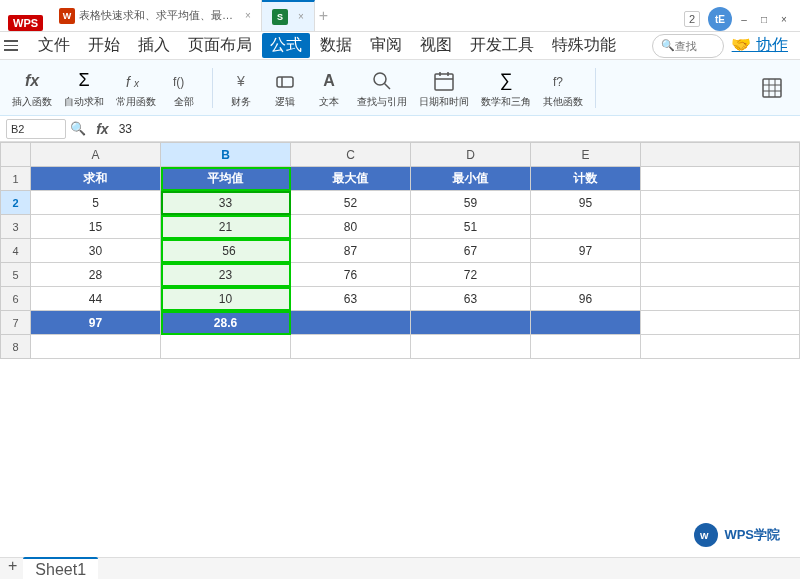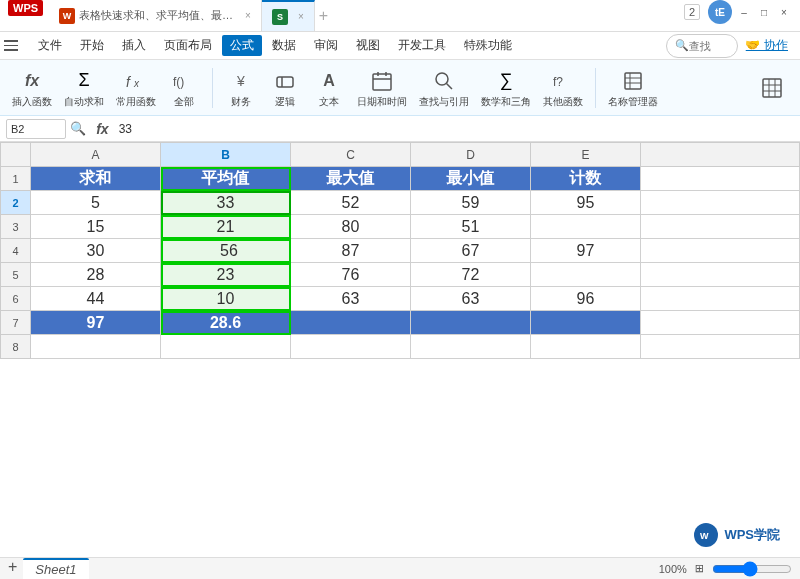--- a/index.html
+++ b/index.html
@@ -3,21 +3,21 @@
   <meta charset="utf-8">
   <style>
     * { margin: 0; padding: 0; box-sizing: border-box; }
     body { font-family: 'Microsoft YaHei', SimSun, Arial, sans-serif; font-size: 12px; background: #f0f0f0; width: 800px; height: 579px; overflow: hidden; }
 
     
     .title-bar {
       height: 32px;
       background: #fff;
       display: flex;
-      align-items: flex-start;
+      align-items: flex-end;
       border-bottom: 1px solid #ddd;
       padding: 0 8px;
     }
     .wps-logo {
       background: #cc0000;
       color: #fff;
       font-size: 11px;
       font-weight: bold;
       padding: 2px 5px;
       border-radius: 2px;
@@ -106,21 +106,21 @@
       height: 28px;
       background: #fff;
       display: flex;
       align-items: center;
       padding: 0 4px;
       border-bottom: 1px solid #e0e0e0;
       gap: 2px;
     }
     .menu-item {
       padding: 2px 8px;
-      font-size: 12px;
+      font-size: 16px;
       color: #333;
       cursor: pointer;
       border-radius: 2px;
       white-space: nowrap;
     }
     .menu-item.active { background: #0070c0; color: #fff; }
     .hamburger {
       width: 20px;
       height: 20px;
       display: flex;
@@ -250,21 +250,21 @@
     }
     .row-num.active-row {
       background: #d0e8ff;
       color: #0070c0;
       font-weight: bold;
     }
     .cell {
       height: 24px;
       border: 1px solid #d0d0d0;
       text-align: center;
-      font-size: 16px;
+      font-size: 12px;
       color: #333;
       padding: 0 4px;
       white-space: nowrap;
       min-width: 80px;
     }
     .cell.header-cell {
       background: #4472c4;
       color: #fff;
       font-weight: bold;
     }
@@ -298,23 +298,22 @@
       color: #555;
     }
     .sheet-tabs {
       display: flex;
       gap: 2px;
     }
     .sheet-tab {
       padding: 2px 12px;
       background: #e0e0e0;
       border-radius: 2px 2px 0 0;
-      font-size: 13px;
+      font-size: 16px;
       cursor: pointer;
-      font-style: italic;
     }
     .sheet-tab.active { background: #fff; border-top: 2px solid #0070c0; }
 
     
     .wps-branding {
       position: absolute;
       bottom: 30px;
       right: 10px;
       display: flex;
       align-items: center;
@@ -441,61 +440,50 @@
     </div>
     <div class="toolbar-btn-label">逻辑</div>
   </div>
   <div class="toolbar-group">
     <div class="toolbar-btn-icon" style="font-weight:bold;font-size:16px;color:#555;">A</div>
     <div class="toolbar-btn-label">文本</div>
   </div>
   <div class="toolbar-group">
     <div class="toolbar-btn-icon">
       <svg width="24" height="24" viewBox="0 0 24 24">
+          <circle cx="10" cy="10" r="6" fill="none" stroke="#555" stroke-width="1.5"></circle>
+          <line x1="14.5" y1="14.5" x2="20" y2="20" stroke="#555" stroke-width="1.5"></line>
+        </svg>
+    </div>
+    <div class="toolbar-btn-label">查找与引用</div>
+  </div>
+  <div class="toolbar-group">
+    <div class="toolbar-btn-icon">
+      <svg width="24" height="24" viewBox="0 0 24 24">
           <rect x="3" y="5" width="18" height="16" rx="1" fill="none" stroke="#555" stroke-width="1.5"></rect>
           <line x1="3" y1="10" x2="21" y2="10" stroke="#555" stroke-width="1.5"></line>
           <line x1="8" y1="3" x2="8" y2="7" stroke="#555" stroke-width="1.5"></line>
           <line x1="16" y1="3" x2="16" y2="7" stroke="#555" stroke-width="1.5"></line>
         </svg>
     </div>
     <div class="toolbar-btn-label">日期和时间</div>
   </div>
   <div class="toolbar-group">
-    <div class="toolbar-btn-icon">
-      <svg width="24" height="24" viewBox="0 0 24 24">
-          <circle cx="10" cy="10" r="6" fill="none" stroke="#555" stroke-width="1.5"></circle>
-          <line x1="14.5" y1="14.5" x2="20" y2="20" stroke="#555" stroke-width="1.5"></line>
-        </svg>
-    </div>
-    <div class="toolbar-btn-label">查找与引用</div>
-  </div>
-  <div class="toolbar-group">
     <div class="toolbar-btn-icon" style="font-size:18px;">∑</div>
     <div class="toolbar-btn-label">数学和三角</div>
   </div>
   <div class="toolbar-group">
     <div class="toolbar-btn-icon">
       <svg width="24" height="24" viewBox="0 0 24 24">
           <text x="2" y="17" font-size="12" fill="#555">f?</text>
         </svg>
     </div>
     <div class="toolbar-btn-label">其他函数</div>
   </div>
   <div class="toolbar-divider"></div>
-  <div class="toolbar-group">
-    <div class="toolbar-btn-icon">
-      <svg width="24" height="24" viewBox="0 0 24 24">
-          <rect x="4" y="4" width="16" height="16" rx="1" fill="none" stroke="#555" stroke-width="1.5"></rect>
-          <line x1="4" y1="9" x2="20" y2="9" stroke="#555" stroke-width="1"></line>
-          <line x1="4" y1="14" x2="20" y2="14" stroke="#555" stroke-width="1"></line>
-          <line x1="9" y1="4" x2="9" y2="20" stroke="#555" stroke-width="1"></line>
-        </svg>
-    </div>
-    <div class="toolbar-btn-label">名称管理器</div>
-  </div>
   <div style="margin-left:auto;">
     <div class="toolbar-group">
       <div class="toolbar-btn-icon">
         <svg width="24" height="24" viewBox="0 0 24 24">
             <rect x="3" y="3" width="18" height="18" rx="1" fill="none" stroke="#555" stroke-width="1.5"></rect>
             <line x1="3" y1="9" x2="21" y2="9" stroke="#555" stroke-width="1"></line>
             <line x1="3" y1="15" x2="21" y2="15" stroke="#555" stroke-width="1"></line>
             <line x1="9" y1="3" x2="9" y2="21" stroke="#555" stroke-width="1"></line>
             <line x1="15" y1="3" x2="15" y2="21" stroke="#555" stroke-width="1"></line>
           </svg>
@@ -617,25 +605,20 @@
       </tr>
     </tbody>
   </table>
 </div>
 
 <div class="bottom-bar">
   <div class="sheet-tabs">
     <span style="font-size:16px;cursor:pointer;margin-right:4px;">+</span>
     <div class="sheet-tab active">Sheet1</div>
   </div>
-  <div style="margin-left:auto;display:flex;align-items:center;gap:8px;">
-    <span>100%</span>
-    <span>⊞</span>
-    <input type="range" min="10" max="200" value="100" style="width: 80px;">
-  </div>
 </div>
 
 <div class="wps-branding" style="position:fixed;bottom:28px;right:10px;">
   <div class="wps-brand-logo">
     <svg width="18" height="18" viewBox="0 0 18 18">
         <circle cx="9" cy="9" r="8" fill="#1a5fa8"></circle>
         <text x="3" y="13" font-size="9" fill="#fff" font-weight="bold">W</text>
       </svg>
   </div>
   <div class="wps-brand-text">WPS学院</div>

